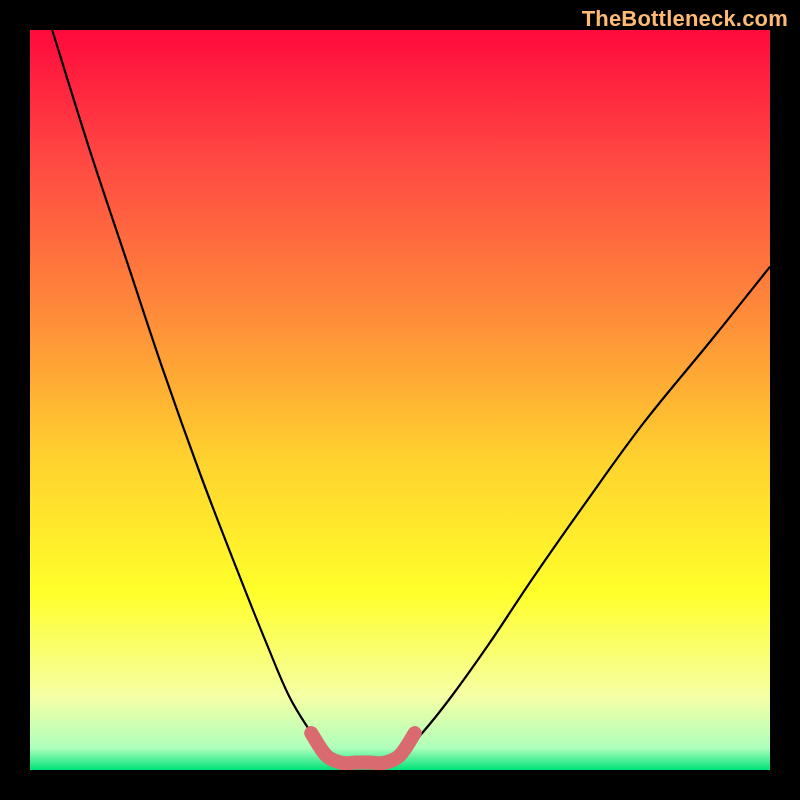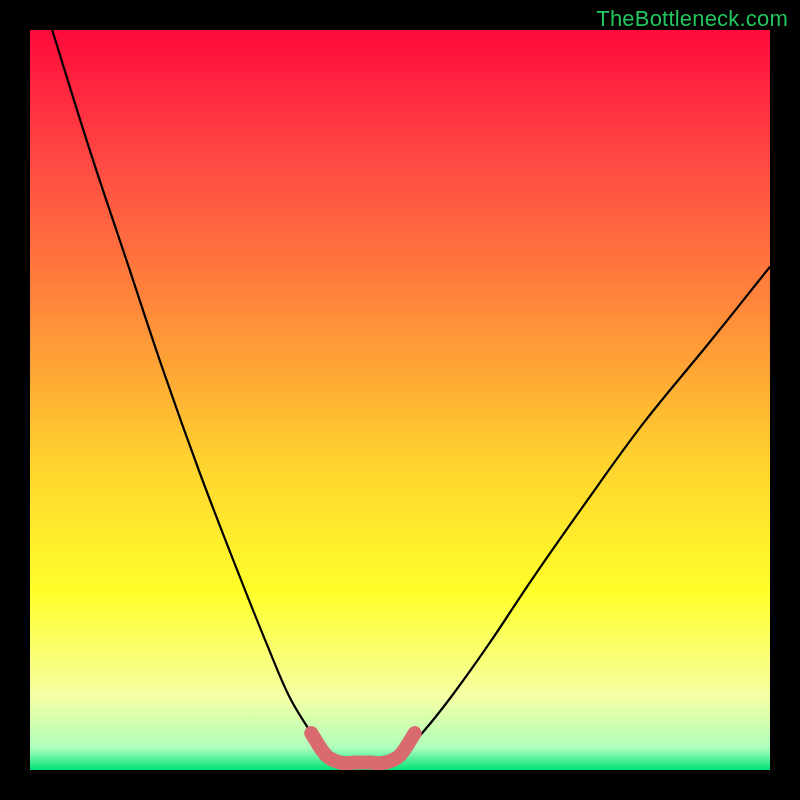--- a/index.html
+++ b/index.html
@@ -23,23 +23,23 @@
     position: absolute;
     left: 0;
     top: 0;
     width: 740px;
     height: 740px;
   }
   .watermark {
     position: absolute;
     top: 6px;
     right: 12px;
-    color: #22c55e;
+    color: #fdba74;
     font-size: 22px;
-    font-weight: 400;
+    font-weight: 700;
     letter-spacing: 0.2px;
     user-select: none;
   }
 </style>
 </head>
 <body>
 
 <div class="watermark">TheBottleneck.com</div>
 
 <div class="frame">

